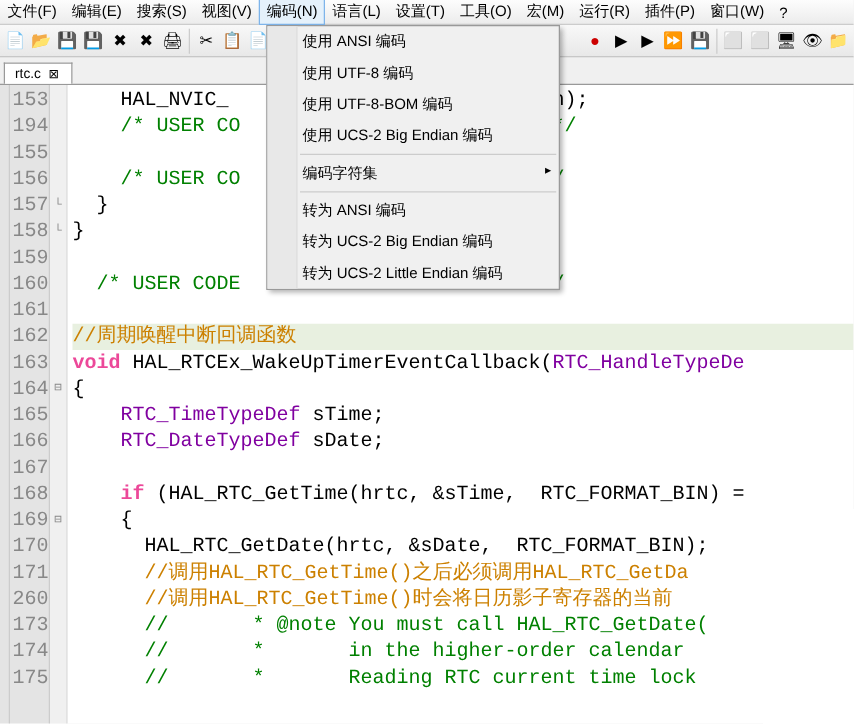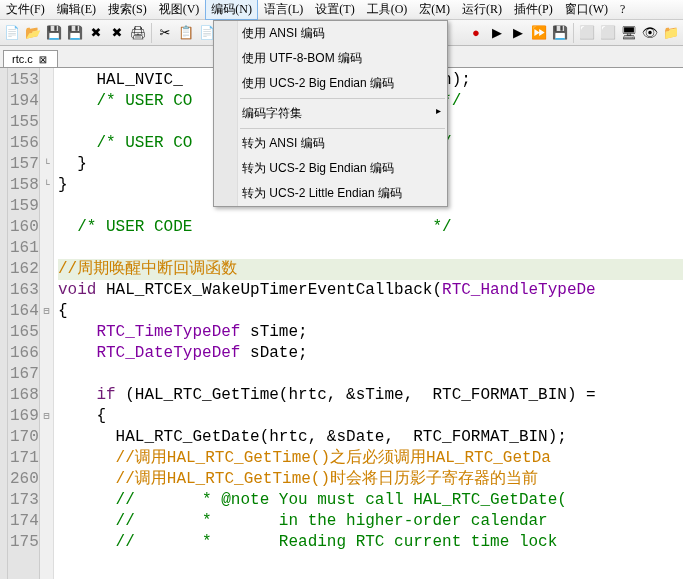--- a/index.html
+++ b/index.html
@@ -16,21 +16,20 @@
       background: linear-gradient(#fdfdfd, #ececec);
       display: flex;
       height: 20px;
       border-bottom: 1px solid #ccc;
       align-items: center;
     }
     .menu-item {
       padding: 2px 6px;
       cursor: default;
       font-size: 12px;
-      font-family: Liberation Serif, serif;
     }
     .menu-item.active {
       background: #e5f1fb;
       border: 1px solid #7eb4ea;
       padding: 1px 5px;
     }
     .toolbar {
       background: linear-gradient(#f8f8f8, #e8e8e8);
       height: 26px;
       display: flex;
@@ -111,21 +110,21 @@
     }
     .code {
       flex: 1;
       padding: 2px 0 0 4px;
       line-height: 21px;
       white-space: pre;
       overflow: hidden;
     }
     .code .line { height: 21px; }
     .code .line.comment-bg { background: #e8f0e0; }
-    .kw { color: #701a75; font-weight: normal; }
+    .kw { color: #ec4899; font-weight: bold; }
     .type { color: #8000a0; }
     .cmt { color: #008000; }
     .cmt-cn { color: #cc8000; }
     .dropdown {
       position: absolute;
       top: 20px;
       left: 213px;
       width: 235px;
       background: #f0f0f0;
       border: 1px solid #999;
@@ -269,20 +268,21 @@
       <div style="height: 21px;"></div>
       <div style="height: 21px;"></div>
     </div>
   <div class="code" id="code"><div class="line">    HAL_NVIC_                         RQn);</div><div class="line"><span class="cmt">    /* USER CO                          */</span></div><div class="line"></div><div class="line"><span class="cmt">    /* USER CO                         */</span></div><div class="line">  }</div><div class="line">}</div><div class="line"></div><div class="line"><span class="cmt">  /* USER CODE                         */</span></div><div class="line"></div><div class="line comment-bg"><span class="cmt-cn">//周期唤醒中断回调函数</span></div><div class="line"><span class="kw">void</span> HAL_RTCEx_WakeUpTimerEventCallback(<span class="type">RTC_HandleTypeDe</span></div><div class="line">{</div><div class="line">    <span class="type">RTC_TimeTypeDef</span> sTime;</div><div class="line">    <span class="type">RTC_DateTypeDef</span> sDate;</div><div class="line"></div><div class="line">    <span class="kw">if</span> (HAL_RTC_GetTime(hrtc, &amp;sTime,  RTC_FORMAT_BIN) =</div><div class="line">    {</div><div class="line">      HAL_RTC_GetDate(hrtc, &amp;sDate,  RTC_FORMAT_BIN);</div><div class="line"><span class="cmt-cn">      //调用HAL_RTC_GetTime()之后必须调用HAL_RTC_GetDa</span></div><div class="line"><span class="cmt-cn">      //调用HAL_RTC_GetTime()时会将日历影子寄存器的当前</span></div><div class="line"><span class="cmt">      //       * @note You must call HAL_RTC_GetDate(</span></div><div class="line"><span class="cmt">      //       *       in the higher-order calendar </span></div><div class="line"><span class="cmt">      //       *       Reading RTC current time lock</span></div></div>
 </div>
 
 <div class="dropdown">
   <div class="dropdown-leftbar"></div>
   <div id="dropdown-items">
       <div class="dropdown-item">使用 ANSI 编码</div>
+      <div class="dropdown-item">使用 UTF-8 编码</div>
       <div class="dropdown-item">使用 UTF-8-BOM 编码</div>
       <div class="dropdown-item">使用 UCS-2 Big Endian 编码</div>
       <div class="dropdown-sep"></div>
       <div class="dropdown-item has-sub">编码字符集</div>
       <div class="dropdown-sep"></div>
       <div class="dropdown-item">转为 ANSI 编码</div>
       <div class="dropdown-item">转为 UCS-2 Big Endian 编码</div>
       <div class="dropdown-item">转为 UCS-2 Little Endian 编码</div>
     </div>
 </div>

